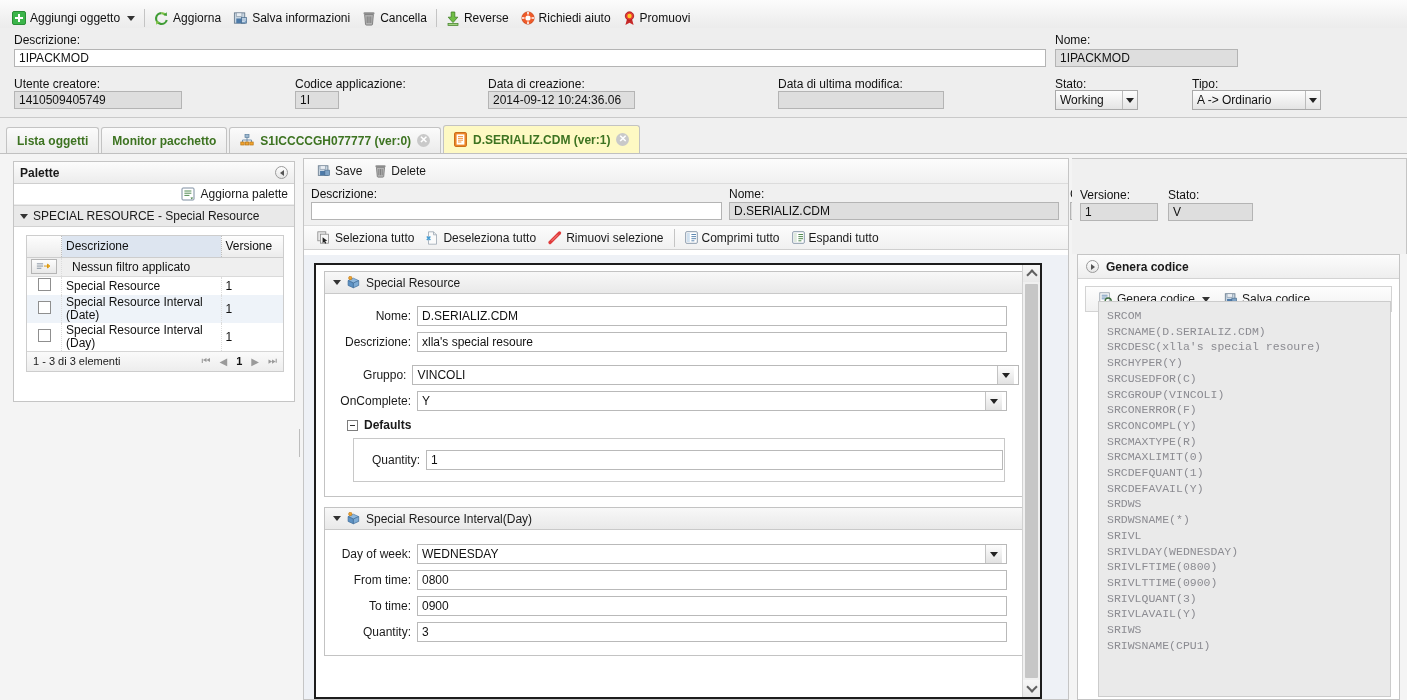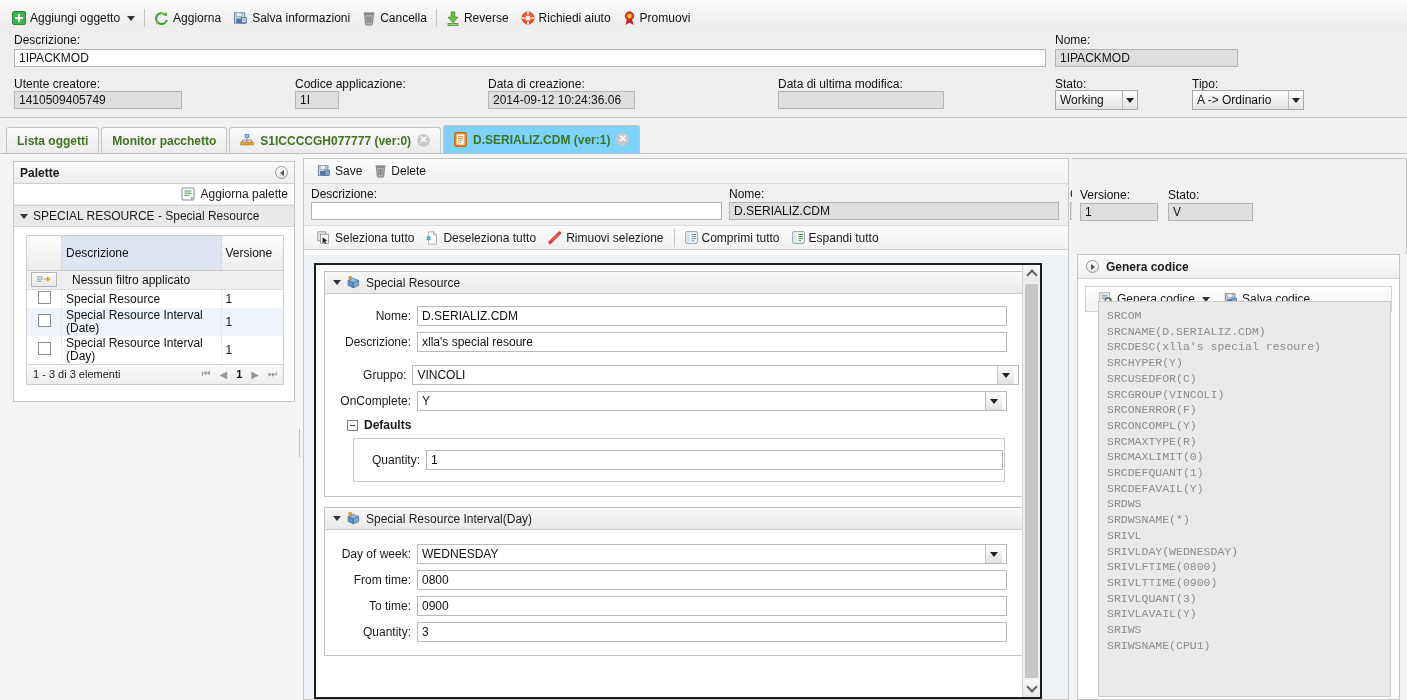--- a/index.html
+++ b/index.html
@@ -81,21 +81,21 @@
   }
   .tab {
     height: 26px; display: flex; align-items: center; gap: 6px;
     padding: 0 10px; font-size: 12px; font-weight: bold; color: #3d7321;
     background: linear-gradient(to bottom,#fbfbfb,#ebebeb);
     border: 1px solid #c3c3c3; border-bottom: none;
     border-top-left-radius: 3px; border-top-right-radius: 3px;
     cursor: default; white-space: nowrap;
   }
   .tab.active {
-    background: #7dd3fc; color: #3d7321; height: 28px;
+    background: #fef9c3; color: #3d7321; height: 28px;
     border-color: #c3c3c3; position: relative; z-index: 2;
   }
   .tab-close {
     width: 13px; height: 13px; border-radius: 50%;
     background: #c9c9c9; color: #fff; font-size: 10px; line-height: 12px;
     text-align: center; font-weight: bold; cursor: pointer;
   }
   .ico-grid { width: 14px; height: 13px; }
   .ico-doc  { width: 13px; height: 15px; }
 
@@ -125,21 +125,21 @@
   .palette-group {
     height: 22px; display: flex; align-items: center; gap: 5px; padding: 0 6px;
     font-size: 12px; background: #e9e9e9; border-top: 1px solid #d2d2d2; border-bottom: 1px solid #d2d2d2;
   }
   .tri-dn { width:0;height:0;border-left:4px solid transparent;border-right:4px solid transparent;border-top:5px solid #333; }
   .grid-wrap { margin: 8px 10px 0 12px; border: 1px solid #cdcdcd; background:#fff; }
   table.pgrid { width: 100%; border-collapse: collapse; font-size: 12px; }
   table.pgrid th {
     background: linear-gradient(to bottom,#fdfdfd,#ececec);
     border-right: 1px dotted #bfbfbf; border-bottom: 1px solid #cdcdcd;
-    font-weight: normal; text-align: left; padding: 2px 4px; height: 34px; color:#111;
+    font-weight: normal; text-align: left; padding: 2px 4px; height: 21px; color:#111;
   }
   table.pgrid th.sorted { background: #dde5f0; }
   table.pgrid td {
     border-right: 1px dotted #dcdcdc; padding: 1px 4px; vertical-align: middle; color:#111;
   }
   .filter-row td { background: #efefef; border-bottom: 1px solid #dadada; height: 19px; }
   .filter-btn {
     width: 26px; height: 15px; border: 1px solid #b5b5b5; background: linear-gradient(to bottom,#fdfdfd,#e7e7e7);
     display: inline-flex; align-items: center; justify-content: center; font-size: 9px; color: #d08a00;
   }
@@ -341,21 +341,21 @@
 
     <div class="fld-label" style="position:absolute;left:1055px;top:49px;">Stato:</div>
     <div class="combo" style="position:absolute;left:1055px;top:62px;width:83px;">
       <span>Working</span>
       <span class="arrow-box">
           <i class="tri"></i>
         </span>
     </div>
 
     <div class="fld-label" style="position:absolute;left:1192px;top:49px;">Tipo:</div>
-    <div class="combo" style="position:absolute;left:1192px;top:62px;width:112px;">
+    <div class="combo" style="position:absolute;left:1192px;top:62px;width:129px;">
       <span>A -&gt; Ordinario</span>
       <span class="arrow-box">
           <i class="tri"></i>
         </span>
     </div>
   </div>
 
   <div class="tabstrip">
     <div class="tab">
       <span>Lista oggetti</span>

